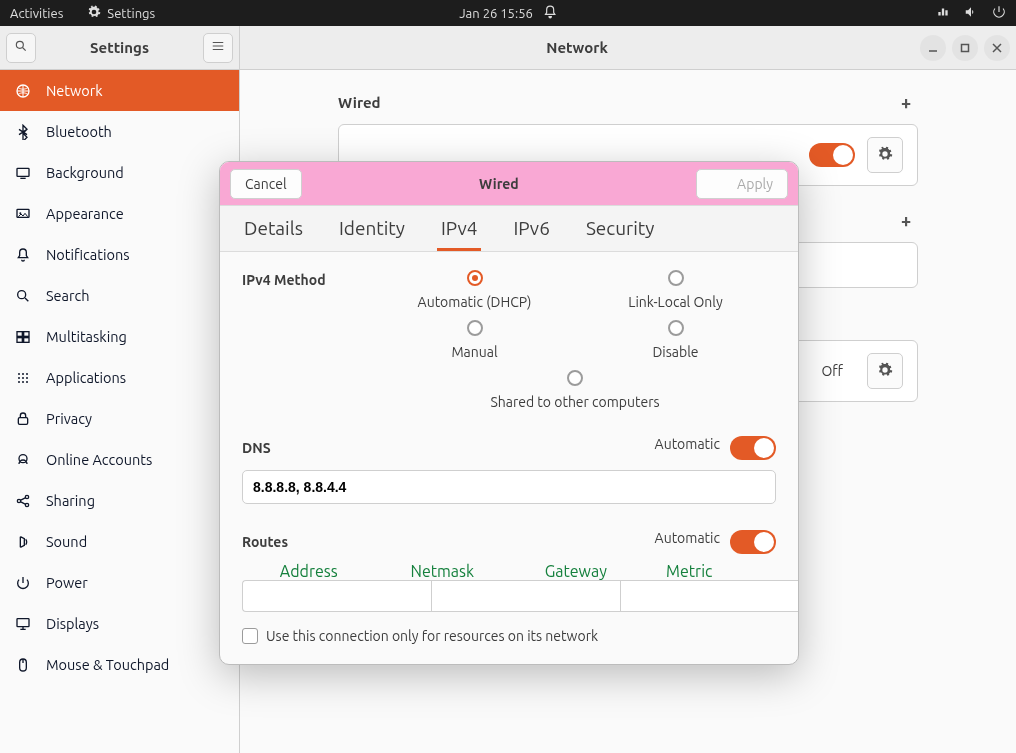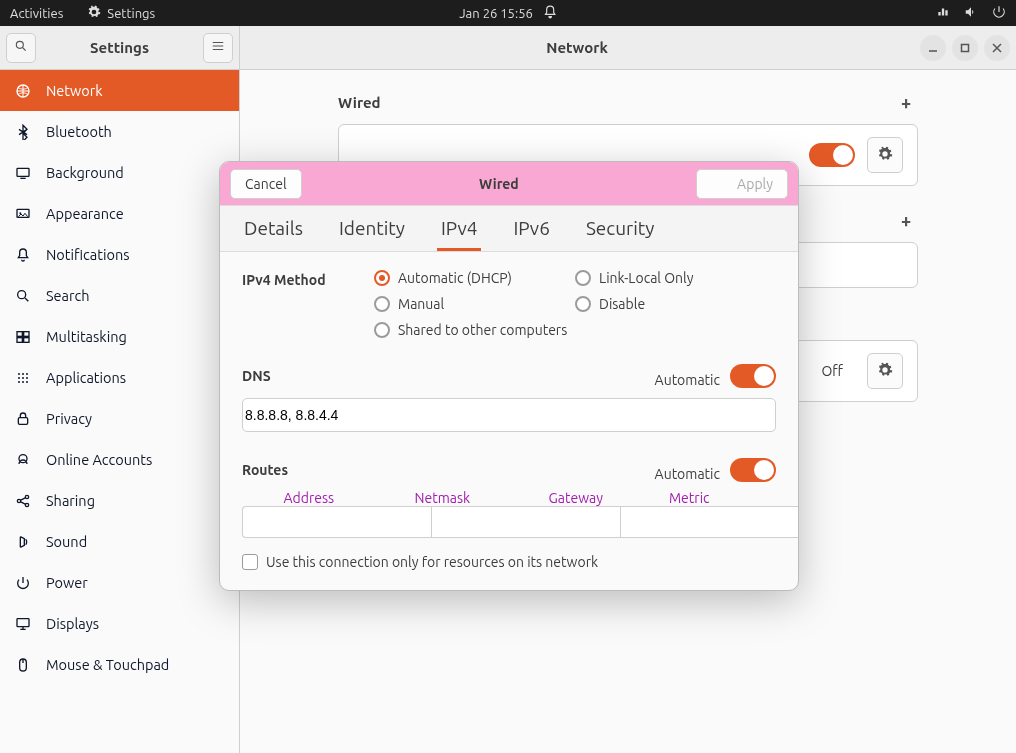--- a/index.html
+++ b/index.html
@@ -50,32 +50,32 @@
   .tb-btn { padding: 6px 14px; border: 1px solid #cfcfcf; border-radius: 5px; background: #fdfdfd; font-size: 14px; cursor: pointer; }
   .tb-btn.disabled { color: #aaa; padding-left: 40px; }
   .tabs { display: flex; gap: 28px; padding: 0 20px; border-bottom: 1px solid #dcdcdc; background:#f4f4f4; }
   .tab { padding: 11px 4px 9px; font-size: 19px; color: #3d3d3d; border-bottom: 3px solid transparent; cursor: pointer; }
   .tab.active { border-bottom-color: #e35a26; }
 
   .dlg-body { padding: 18px 22px 20px; font-size: 14px; }
   .method-row { display: flex; }
   .method-label { width: 132px; font-weight: 600; padding-top: 2px; }
   .method-opts { flex: 1; display: grid; grid-template-columns: 1fr 1fr; row-gap: 10px; }
-  .radio-opt { display: flex; align-items: center; gap: 8px; cursor: pointer; }
+  .radio-opt { display: flex; align-items: center; gap: 8px; cursor: pointer; flex-direction: column; }
   .radio { width: 16px; height: 16px; border: 2px solid #9b9b9b; border-radius: 50%; background: #fff; position: relative; }
   .radio.checked { border-color: #e35a26; }
   .radio.checked::after { content: ""; position: absolute; inset: 3px; background: #e35a26; border-radius: 50%; }
 
   .subsection-head { display: flex; align-items: center; justify-content: space-between; margin-top: 26px; font-weight: 600; }
-  .sub-right { display: flex; align-items: flex-end; gap: 10px; font-weight: 400; }
-  .text-input { width: 100%; height: 34px; border: 1px solid #cfcfcf; border-radius: 5px; padding: 0 2px; margin-top: 10px; font-size: 14px; background:#fff; }
+  .sub-right { display: flex; align-items: flex-start; gap: 10px; font-weight: 400; }
+  .text-input { width: 100%; height: 34px; border: 1px solid #cfcfcf; border-radius: 5px; padding: 0 10px; margin-top: 10px; font-size: 14px; background:#fff;font-weight:bold; }
   .hint { font-size: 12px; color: #8a8a8a; margin-top: 6px; }
 
   .route-table { margin-top: 8px; }
-  .route-head { display: grid; grid-template-columns: 1fr 1fr 1fr .7fr 40px; font-size: 14px; color: #a21caf; text-align: center; }
+  .route-head { display: grid; grid-template-columns: 1fr 1fr 1fr .7fr 40px; font-size: 16px; color: #15803d; text-align: center; }
   .route-row { display: grid; grid-template-columns: 1fr 1fr 1fr .7fr 40px; }
   .route-row input { height: 32px; border: 1px solid #cfcfcf; border-right: none; padding: 0 6px; background:#fff; font-size:13px; }
   .route-row input:first-child { border-top-left-radius: 4px; border-bottom-left-radius: 4px; }
 
   .check-row { display: flex; align-items: center; gap: 8px; margin-top: 16px; cursor: pointer; }
   .checkbox { width: 16px; height: 16px; border: 1.5px solid #9b9b9b; border-radius: 3px; background:#fff; }
 
   .plusbtn { width:24px; height:24px; display:flex; align-items:center; justify-content:center; cursor:pointer; color:#555; font-size:18px; }
 </style>
 </head>

